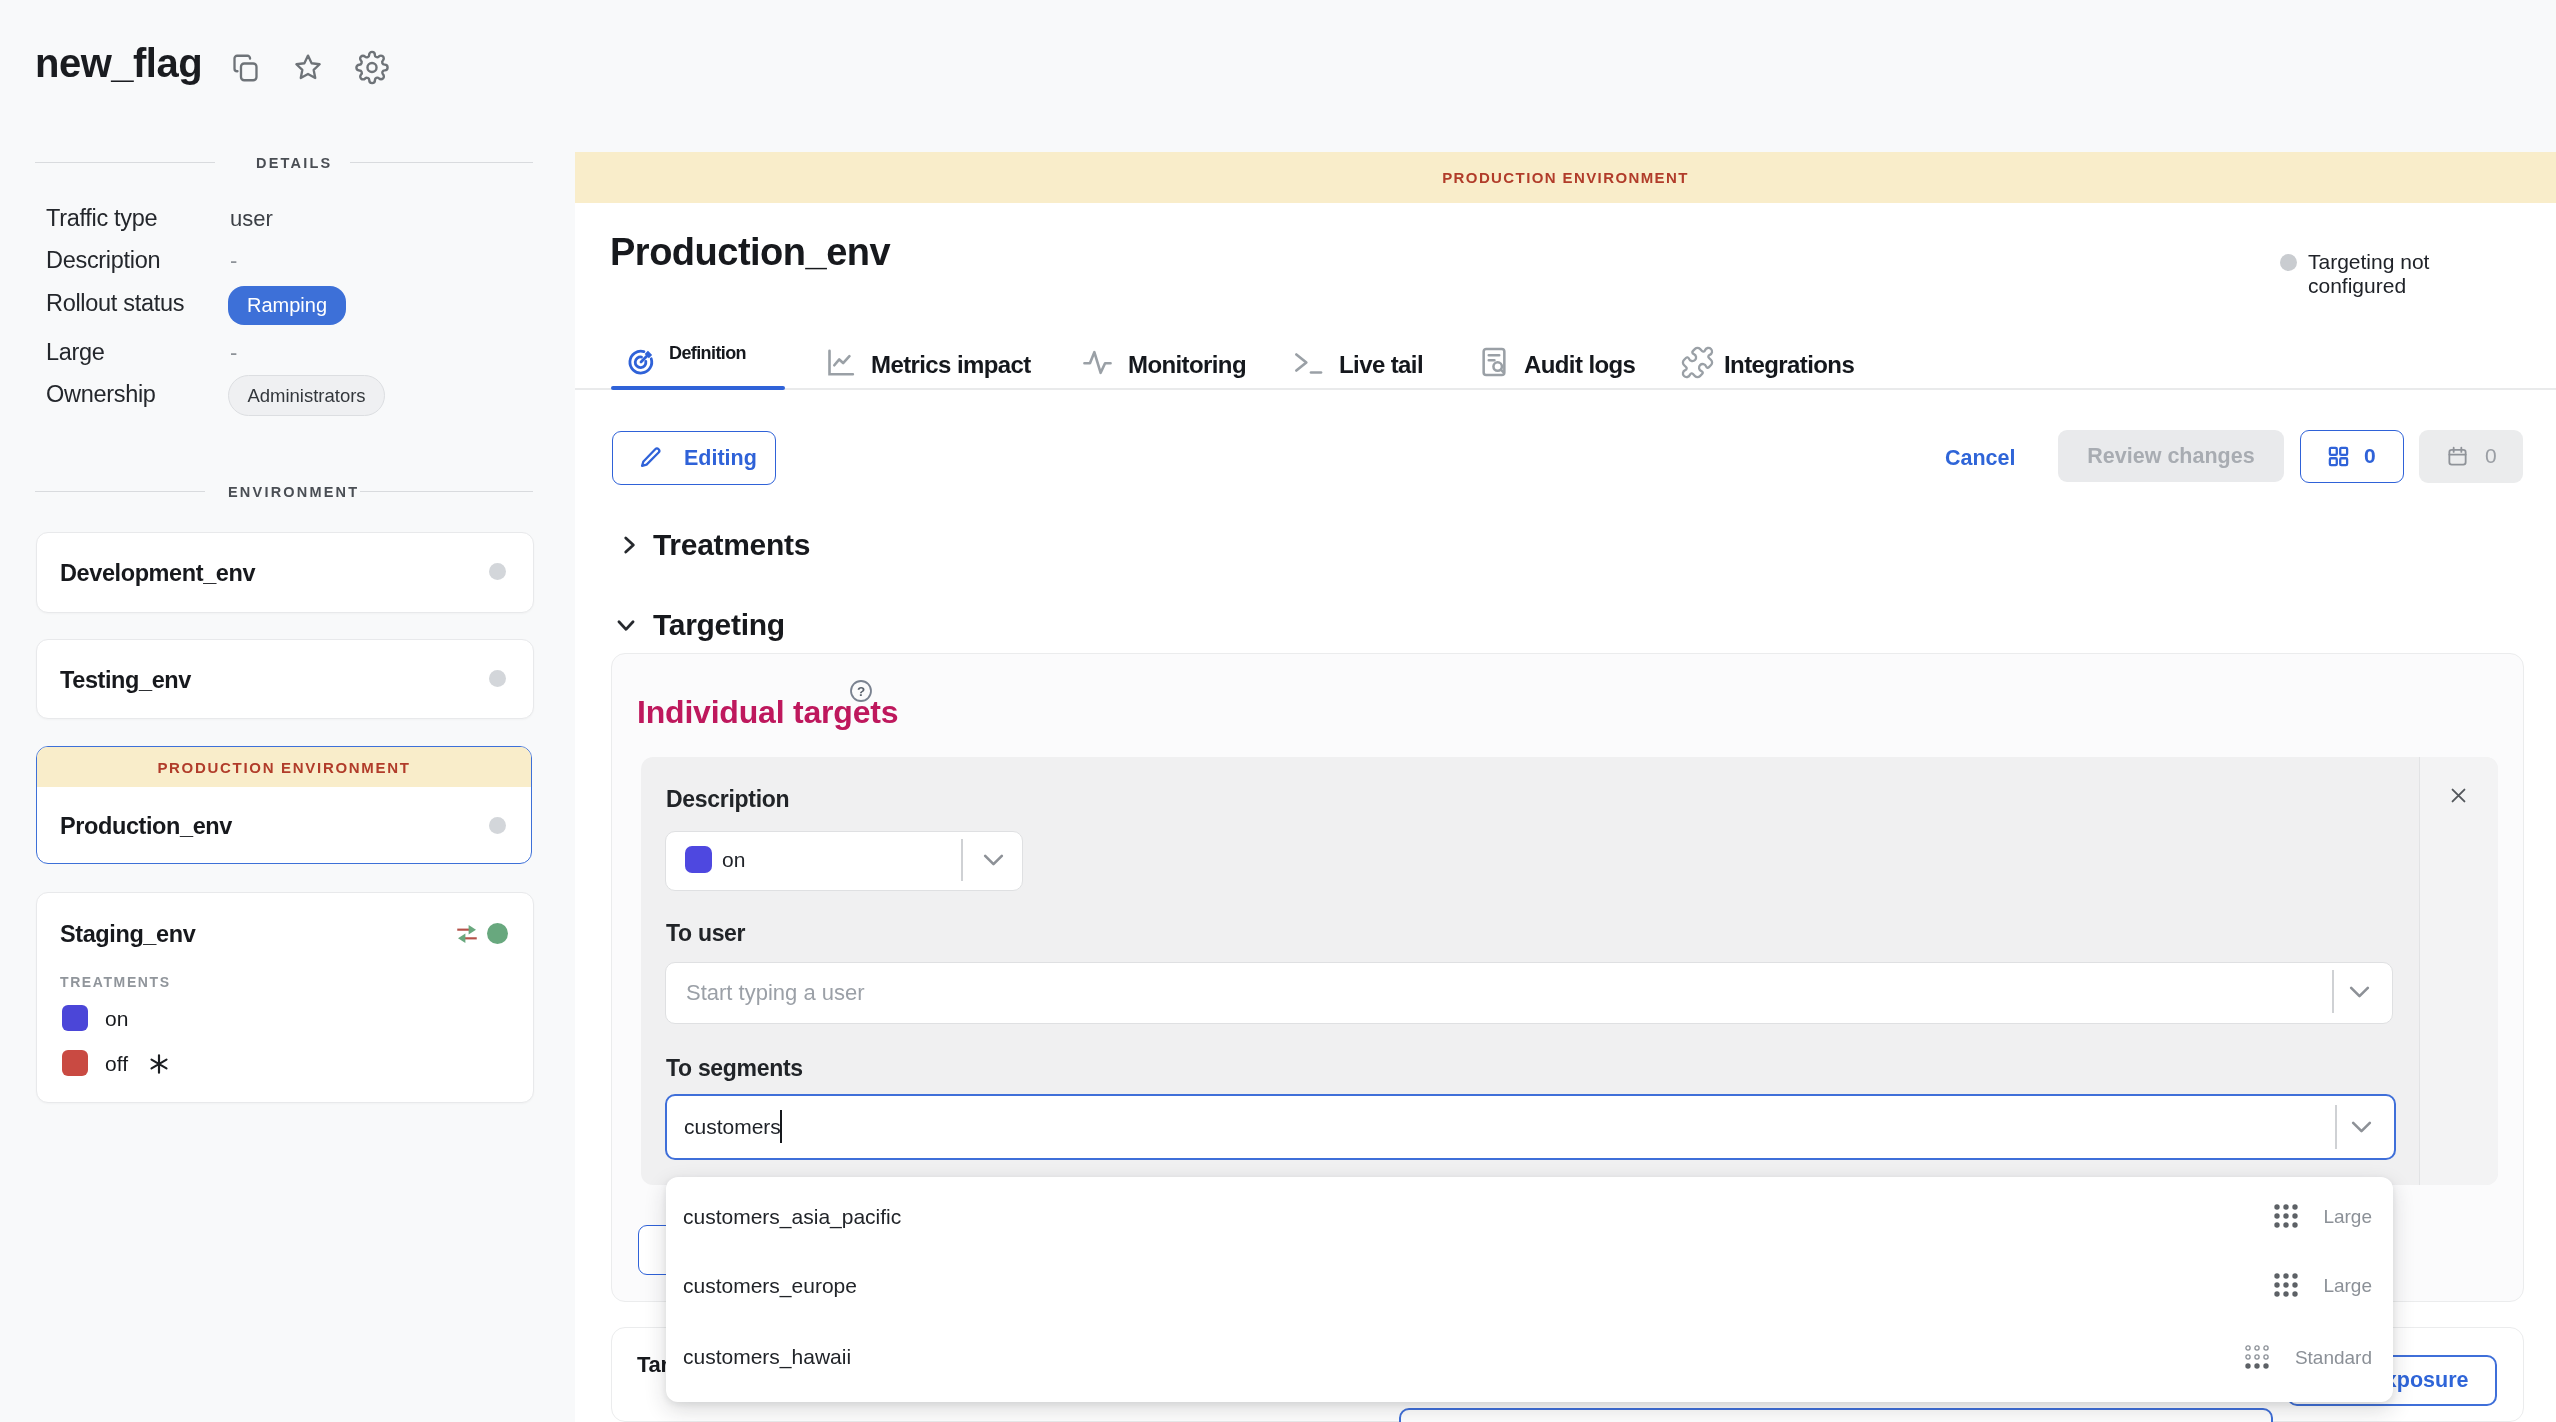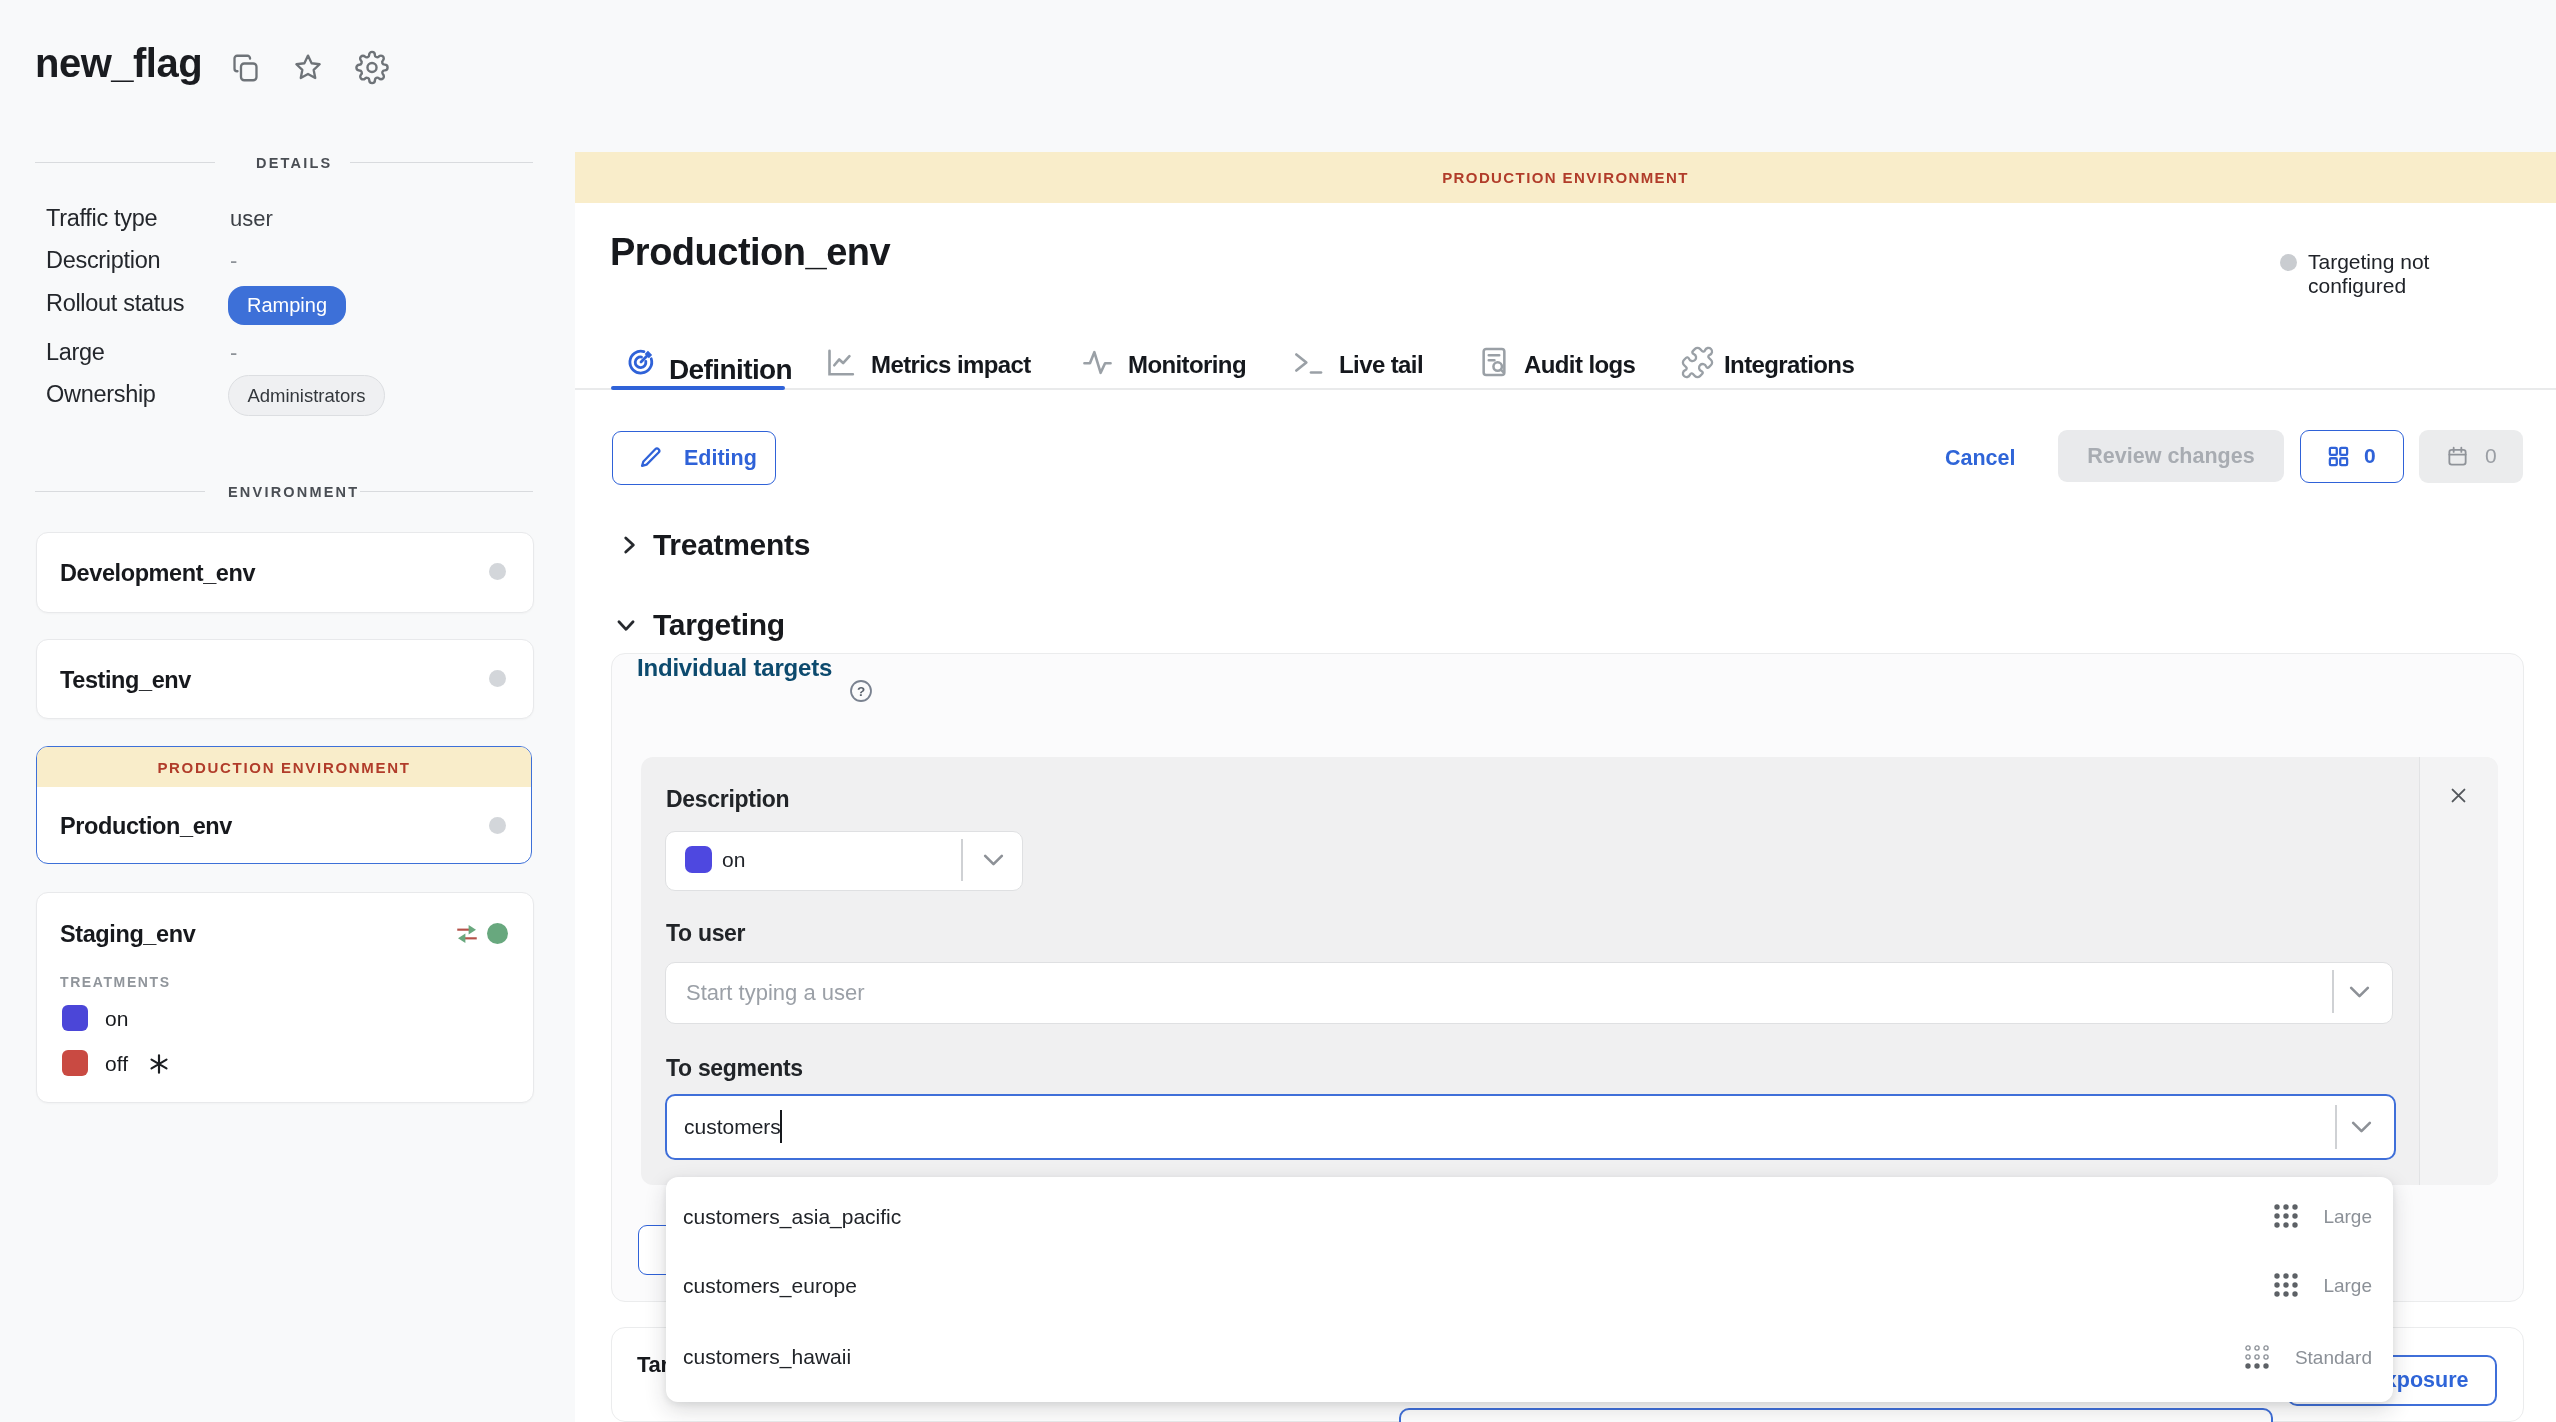--- a/index.html
+++ b/index.html
@@ -103,21 +103,21 @@
 
   <div class="abs" style="left:575px;top:388px;width:1981px;height:2px;background:#e9eaeb;"></div>
   <div class="abs" style="left:611px;top:386px;width:174px;height:4px;background:#2f62d8;border-radius:2px;"></div>
 
   <svg class="abs" style="left:625px;top:346px" width="32" height="32" viewBox="0 0 24 24" fill="none" stroke="#2f62d8" stroke-width="2.1" stroke-linecap="round">
     <path d="M19.7 9.6 A8.2 8.2 0 1 1 14.2 4.2"></path>
     <path d="M15.6 11.5 A4 4 0 1 1 12.4 8.3"></path>
     <path d="M12 12 L17.2 6.8"></path>
     <path d="M17.2 4.4 l2.3 2.3 -1.6 1.6 -2.3 -2.3 z" fill="#2f62d8" stroke-width="1.2"></path>
   </svg>
-  <div class="abs bold" style="left:669px;top:354px;font-size:28px;color:#15181d;letter-spacing:-0.6px;">Definition</div>
+  <div class="abs bold" style="left:669px;top:343px;font-size:18px;color:#15181d;letter-spacing:-0.6px;">Definition</div>
 
   <svg class="abs" style="left:824px;top:346px" width="33" height="33" viewBox="0 0 24 24" fill="none" stroke="#9aa0a6" stroke-width="1.9" stroke-linecap="round" stroke-linejoin="round">
     <path d="M4 3.5 V20.5 H21" stroke-linejoin="miter"></path>
     <path d="M7.5 14 l3.6-4.2 2.8 2.6 4.6-5"></path>
   </svg>
   <div class="abs bold" style="left:871px;top:351px;font-size:24px;color:#15181d;letter-spacing:-0.6px;">Metrics impact</div>
 
   <svg class="abs" style="left:1081px;top:346px" width="33" height="33" viewBox="0 0 24 24" fill="none" stroke="#9aa0a6" stroke-width="1.9" stroke-linecap="round" stroke-linejoin="round">
     <path d="M2.5 12.5 h4 l3.2-8 4.6 15 3.2-7 h4"></path>
   </svg>
@@ -167,21 +167,21 @@
   <svg class="abs" style="left:616px;top:532px" width="26" height="26" viewBox="0 0 24 24" fill="none" stroke="#26292e" stroke-width="2.6" stroke-linecap="round" stroke-linejoin="round">
     <path d="M9 5.5 l7 6.5 -7 6.5"></path>
   </svg>
   <div class="abs bold" style="left:653px;top:528px;font-size:30px;color:#17191d;letter-spacing:-0.3px;">Treatments</div>
   <svg class="abs" style="left:613px;top:612px" width="26" height="26" viewBox="0 0 24 24" fill="none" stroke="#26292e" stroke-width="2.6" stroke-linecap="round" stroke-linejoin="round">
     <path d="M5.5 9 l6.5 7 6.5-7"></path>
   </svg>
   <div class="abs bold" style="left:653px;top:608px;font-size:30px;color:#17191d;letter-spacing:-0.3px;">Targeting</div>
 
   <div class="abs" style="left:611px;top:653px;width:1913px;height:649px;background:#fbfbfc;border:1px solid #ebeced;border-radius:14px;box-sizing:border-box;"></div>
-  <div class="abs bold" style="left:637px;top:654px;font-size:24px;color:#0c4a6e;letter-spacing:-0.2px;">Individual targets</div>
+  <div class="abs bold" style="left:637px;top:694px;font-size:32px;color:#be185d;letter-spacing:-0.2px;">Individual targets</div>
   <svg class="abs" style="left:849px;top:679px" width="24" height="24" viewBox="0 0 24 24" fill="none">
     <circle cx="12" cy="12" r="10" stroke="#7a8290" stroke-width="1.8"></circle>
     <text x="12" y="16.6" text-anchor="middle" font-size="13.5" font-weight="bold" fill="#5c636e" font-family="Liberation Sans, sans-serif">?</text>
   </svg>
 
   <div class="abs" style="left:641px;top:757px;width:1857px;height:428px;background:#f0f0f1;border-radius:12px;"></div>
   <div class="abs" style="left:2420px;top:757px;width:78px;height:428px;background:#f3f3f4;border-radius:0 12px 12px 0;"></div>
   <div class="abs" style="left:2419px;top:757px;width:1px;height:428px;background:#e2e3e5;"></div>
   <svg class="abs" style="left:2449px;top:786px" width="19" height="19" viewBox="0 0 24 24" fill="none" stroke="#53575c" stroke-width="2.4" stroke-linecap="round">
     <path d="M4.5 4.5 l15 15 M19.5 4.5 l-15 15"></path>

